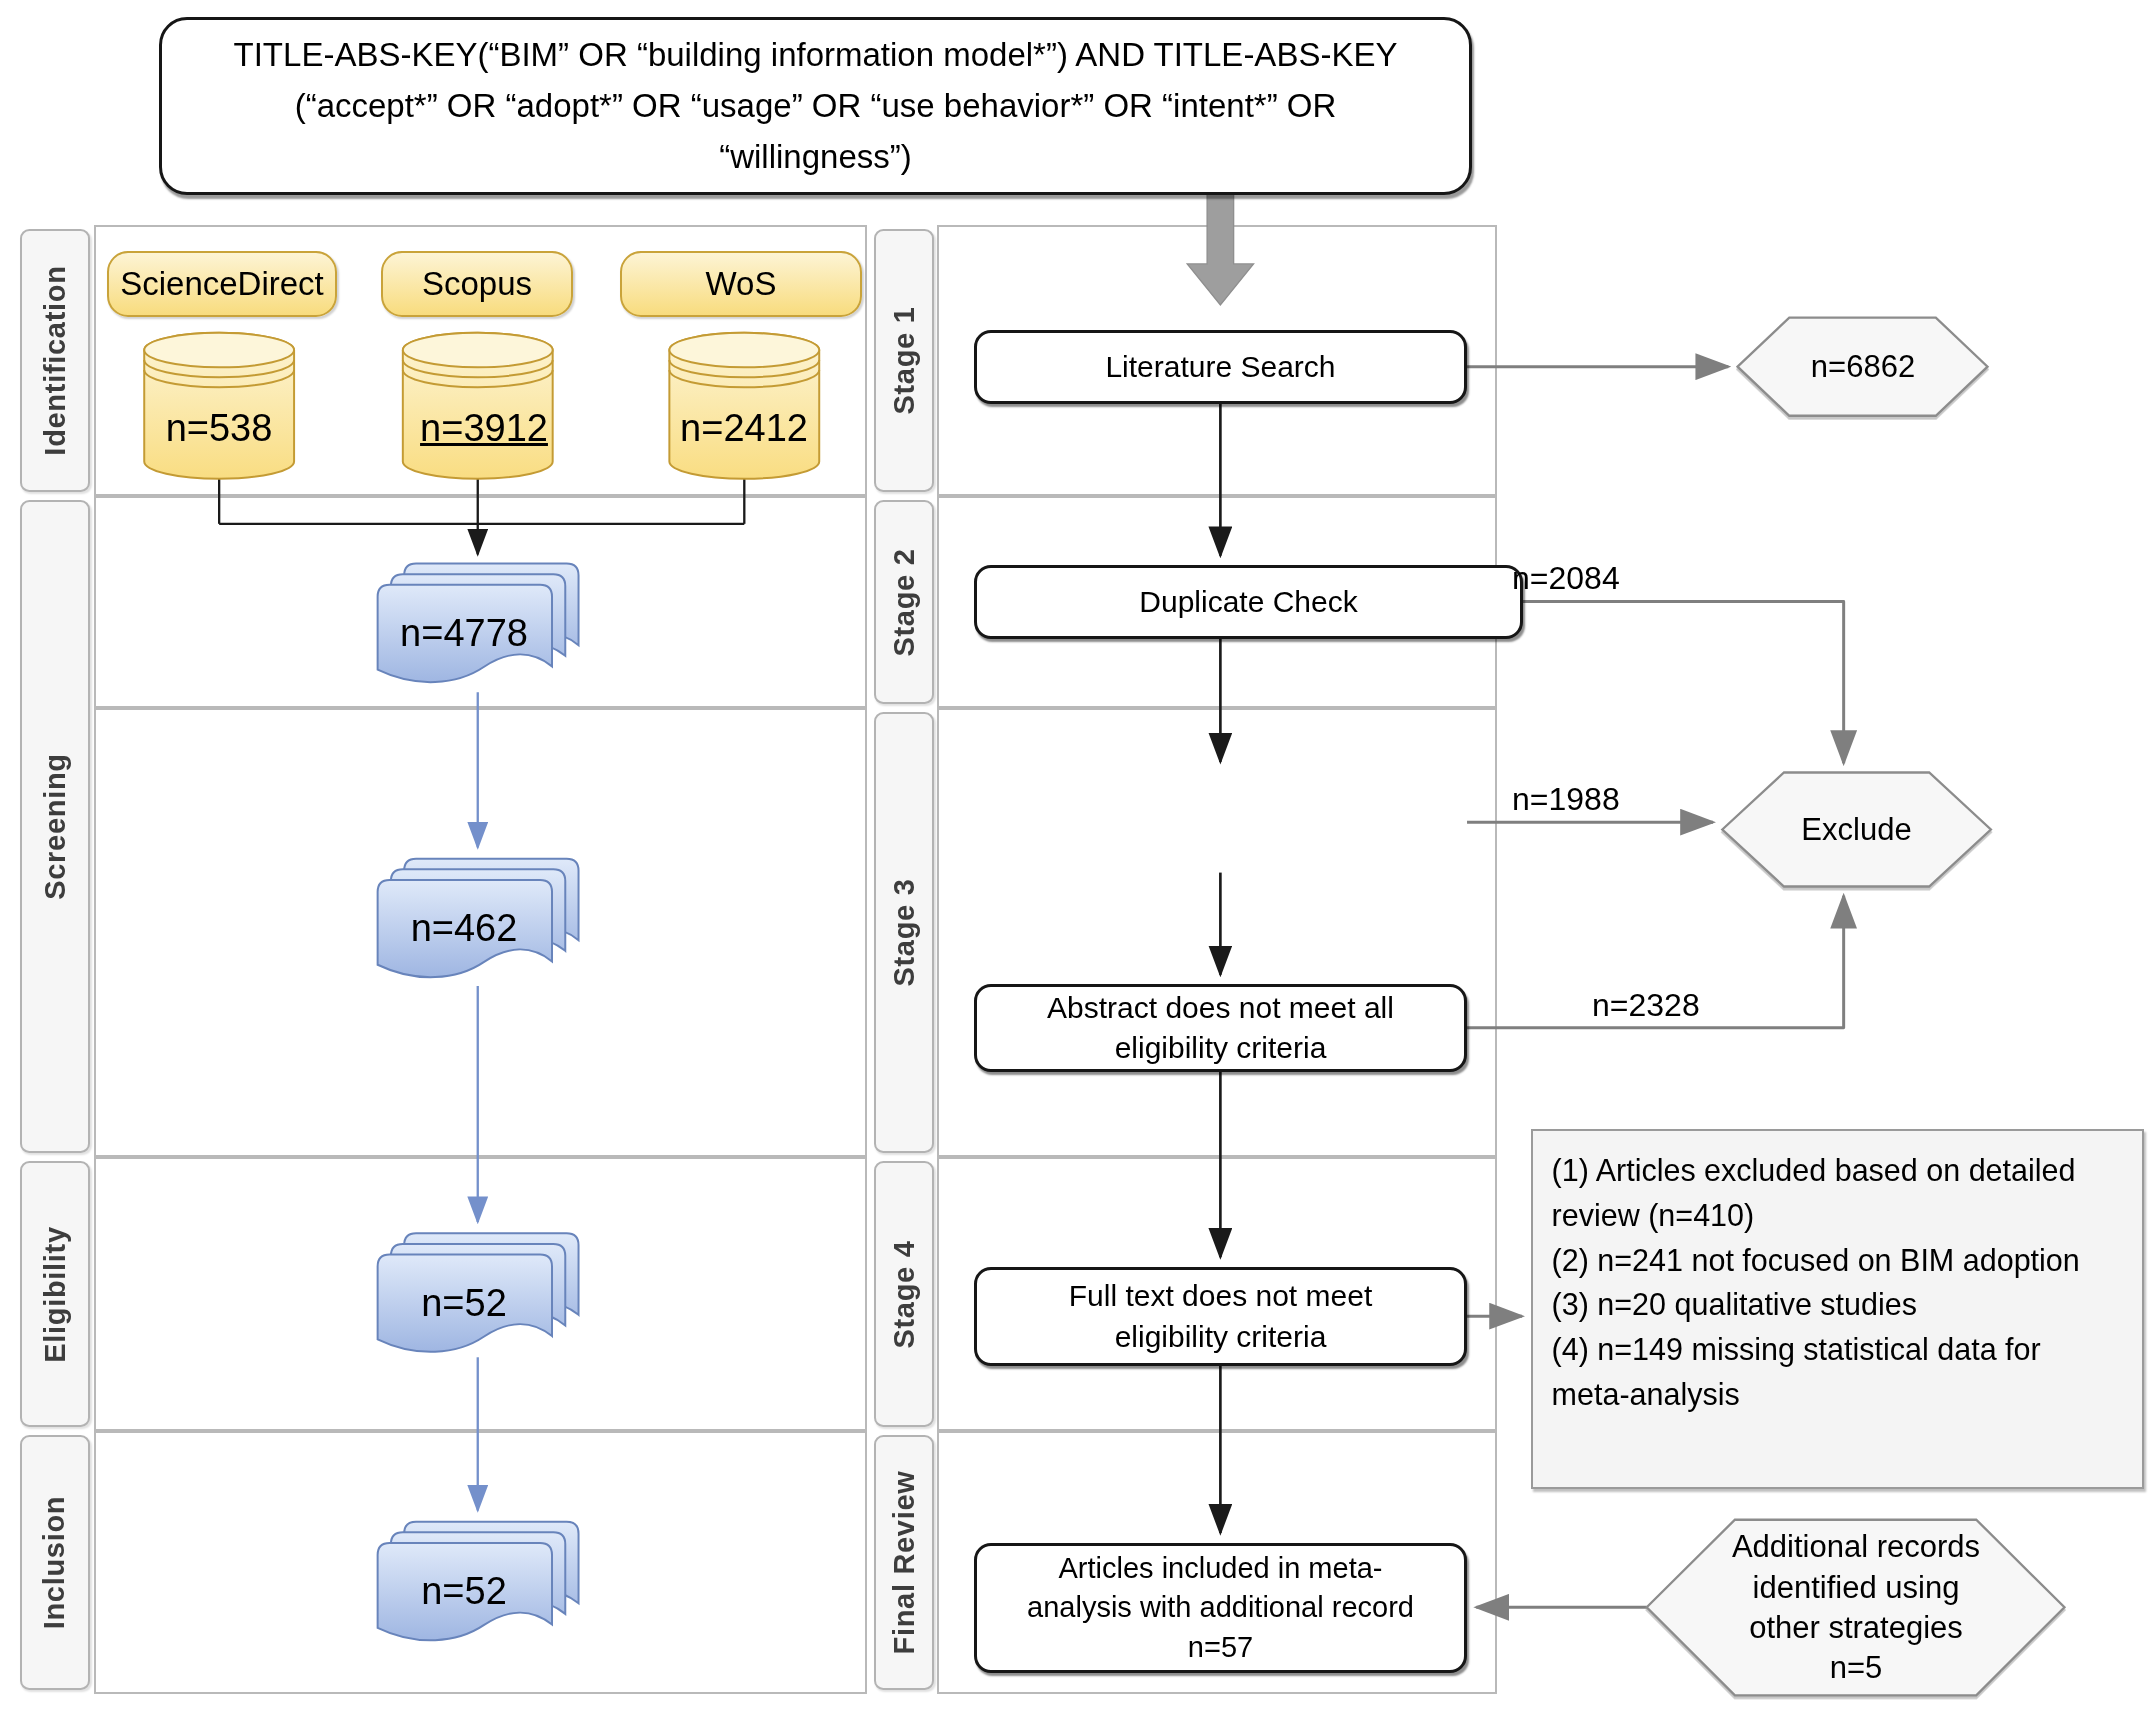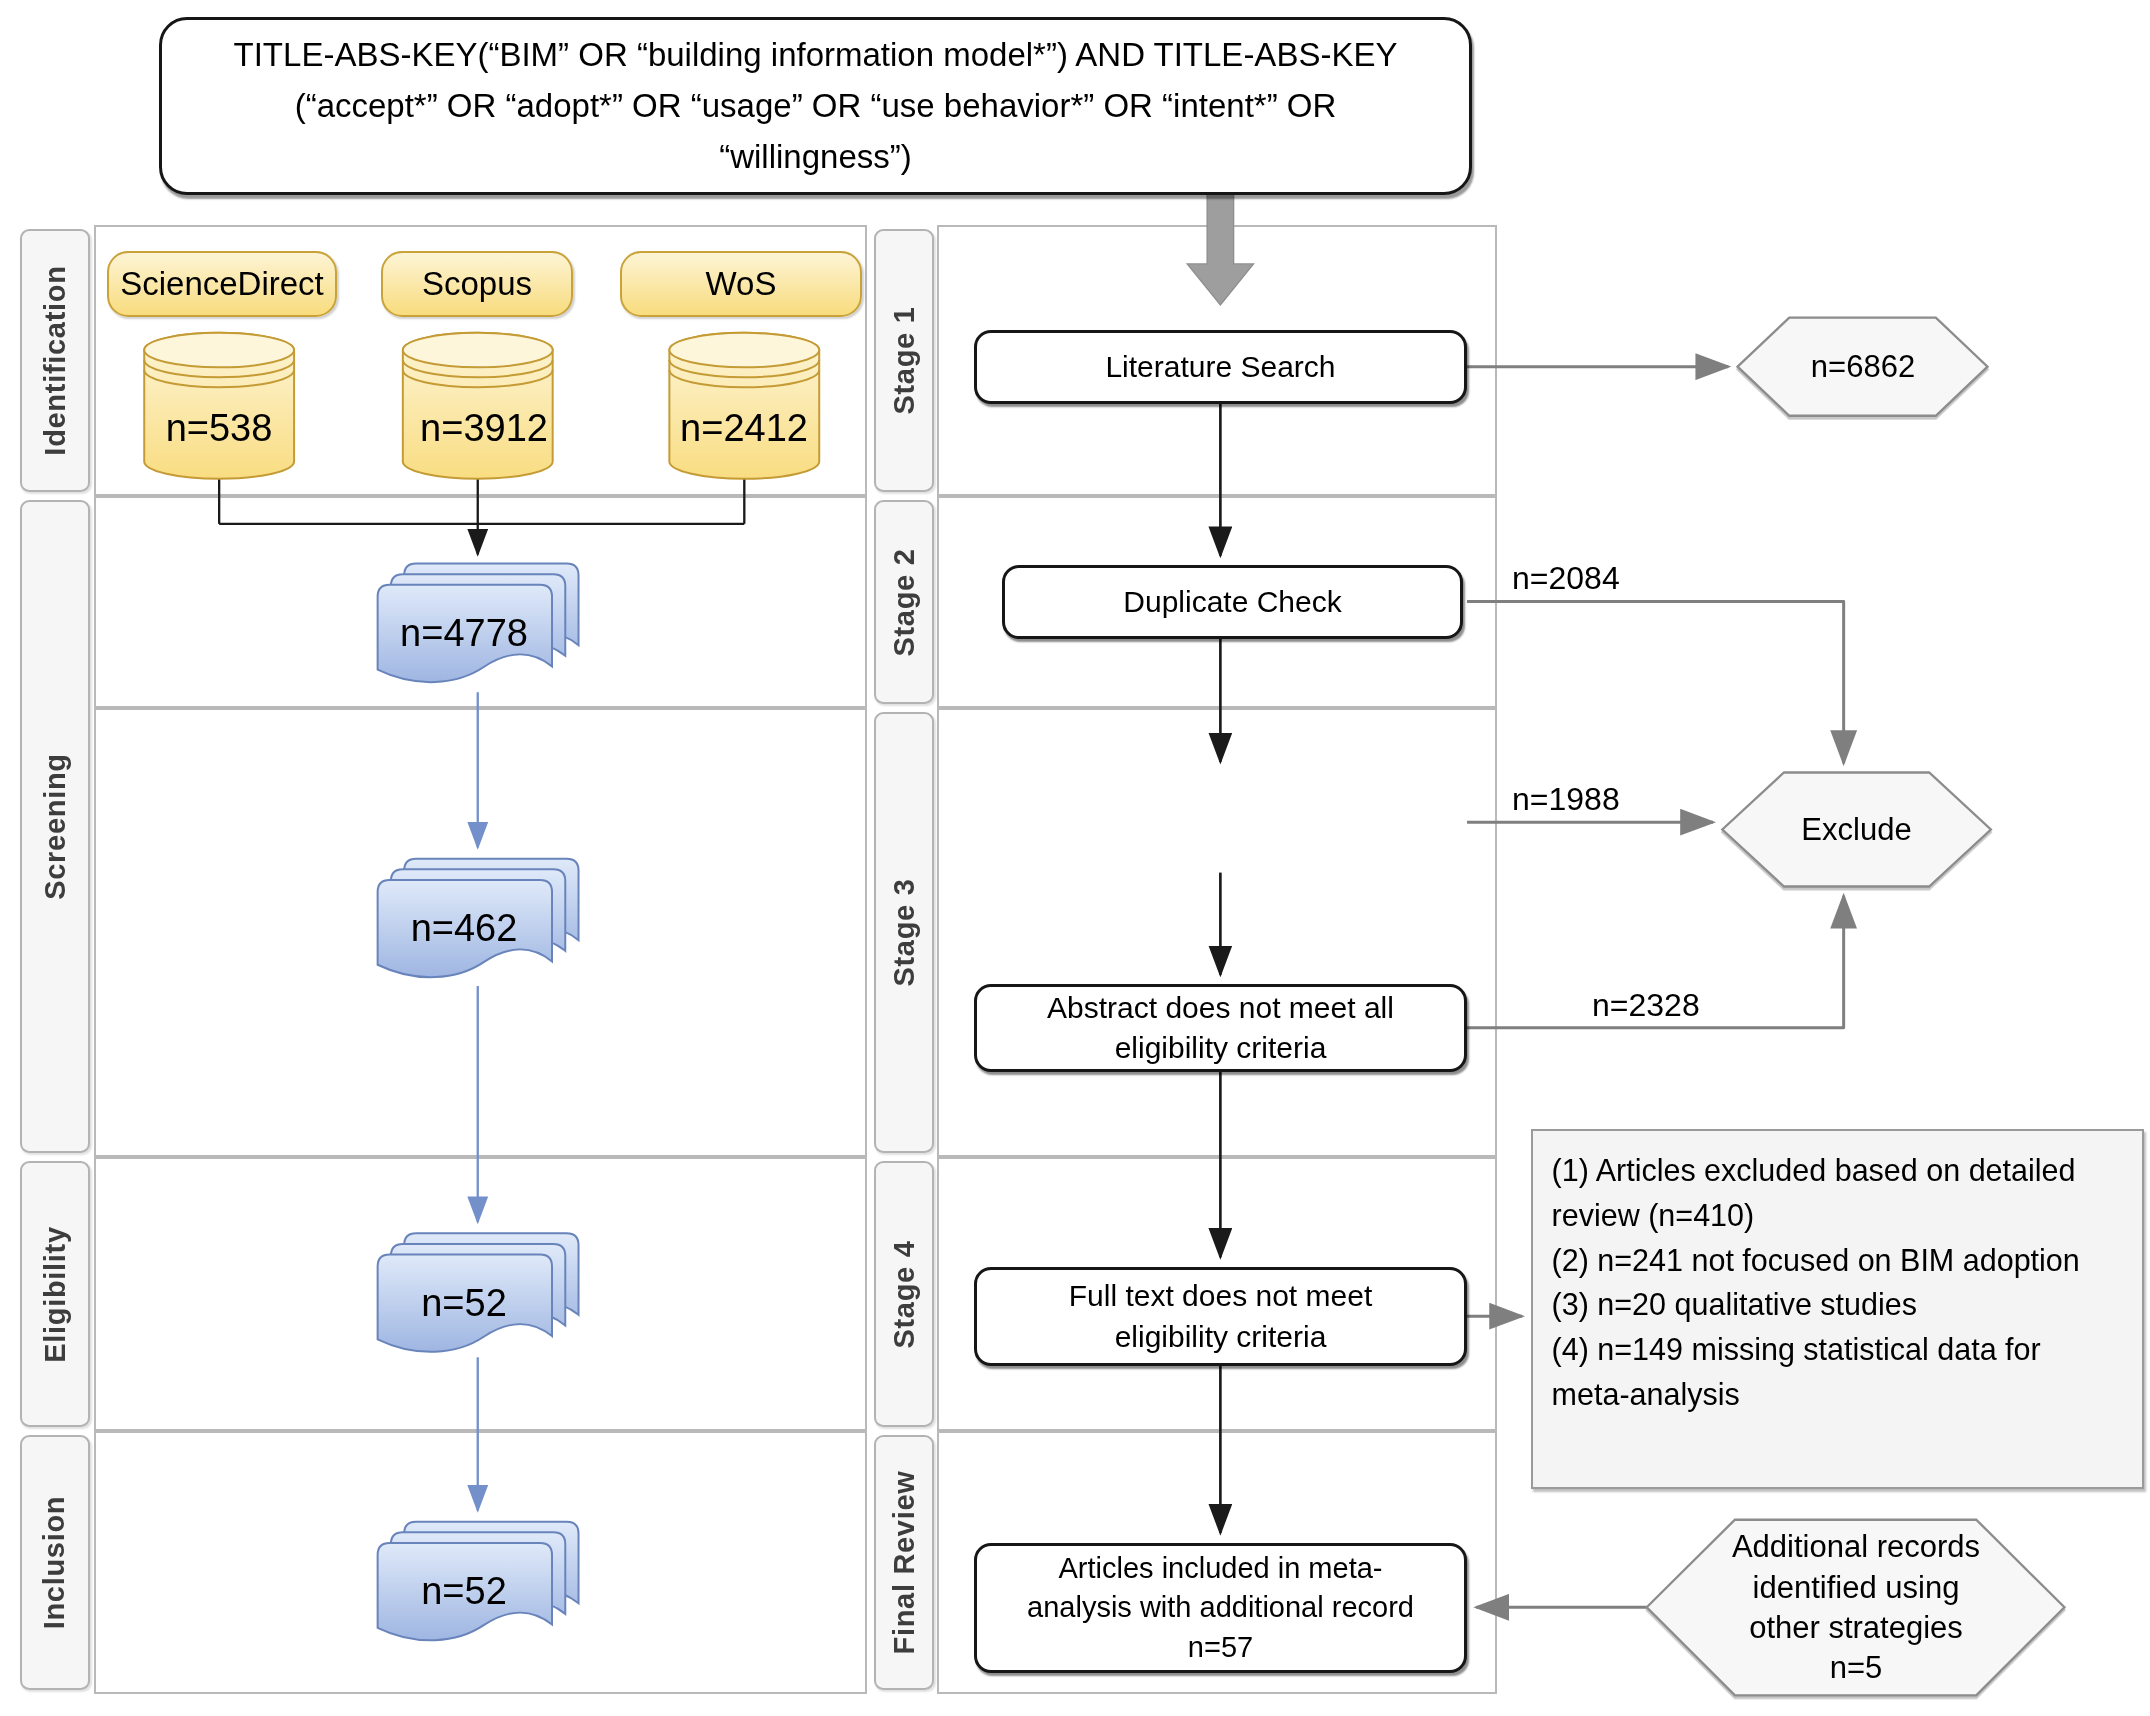--- a/index.html
+++ b/index.html
@@ -211,32 +211,32 @@
     <span>ScienceDirect</span>
   </div>
   <div class="abs dbx" style="left:381px;top:251px;width:192px;height:66px;">
     <span>Scopus</span>
   </div>
   <div class="abs dbx" style="left:620px;top:251px;width:242px;height:66px;">
     <span>WoS</span>
   </div>
 
   <div class="abs shape-label cyl-label" style="left:144px;top:388px;width:150px;height:80px;">n=538</div>
-  <div class="abs shape-label cyl-label" style="left:403px;top:388px;width:162px;height:80px;">n=3912</div>
+  <div class="abs shape-label cyl-label" style="left:403px;top:388px;width:162px;height:80px;text-decoration:underline;">n=3912</div>
   <div class="abs shape-label cyl-label" style="left:669px;top:388px;width:150px;height:80px;">n=2412</div>
 
   <div class="abs shape-label doc-label" style="left:377px;top:585px;width:174px;height:96px;">n=4778</div>
   <div class="abs shape-label doc-label" style="left:377px;top:880px;width:174px;height:96px;">n=462</div>
   <div class="abs shape-label doc-label" style="left:377px;top:1255px;width:174px;height:96px;">n=52</div>
   <div class="abs shape-label doc-label" style="left:377px;top:1543px;width:174px;height:96px;">n=52</div>
 
   <div class="abs box" style="left:974px;top:330px;width:493px;height:74px;">
     <span>Literature Search</span>
   </div>
-  <div class="abs box" style="left:974px;top:565px;width:461px;height:74px;margin-left:28px;">
+  <div class="abs box" style="left:974px;top:565px;width:549px;height:74px;">
     <span>Duplicate Check</span>
   </div>
   <div class="abs box" style="left:974px;top:984px;width:493px;height:88px;padding:0 26.5px;">
     <span>Abstract does not meet all eligibility criteria</span>
   </div>
   <div class="abs box" style="left:974px;top:1267px;width:493px;height:99px;padding:0 73px;">
     <span>Full text does not meet eligibility criteria</span>
   </div>
   <div class="abs box" style="left:974px;top:1543px;width:493px;height:130px;padding:6px 33px;font-size:29px;">
     <span>Articles included in meta-analysis with additional record n=57</span>

